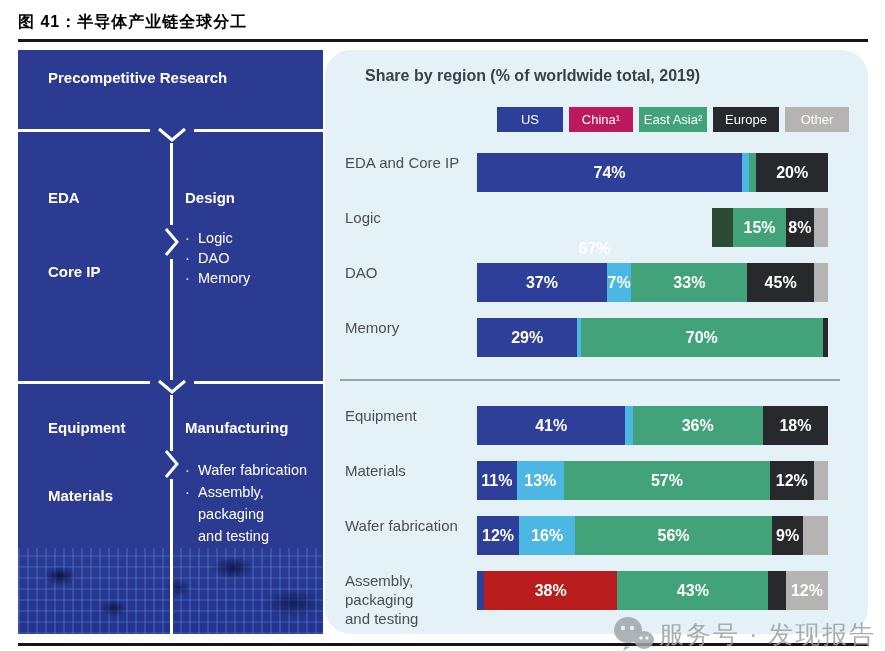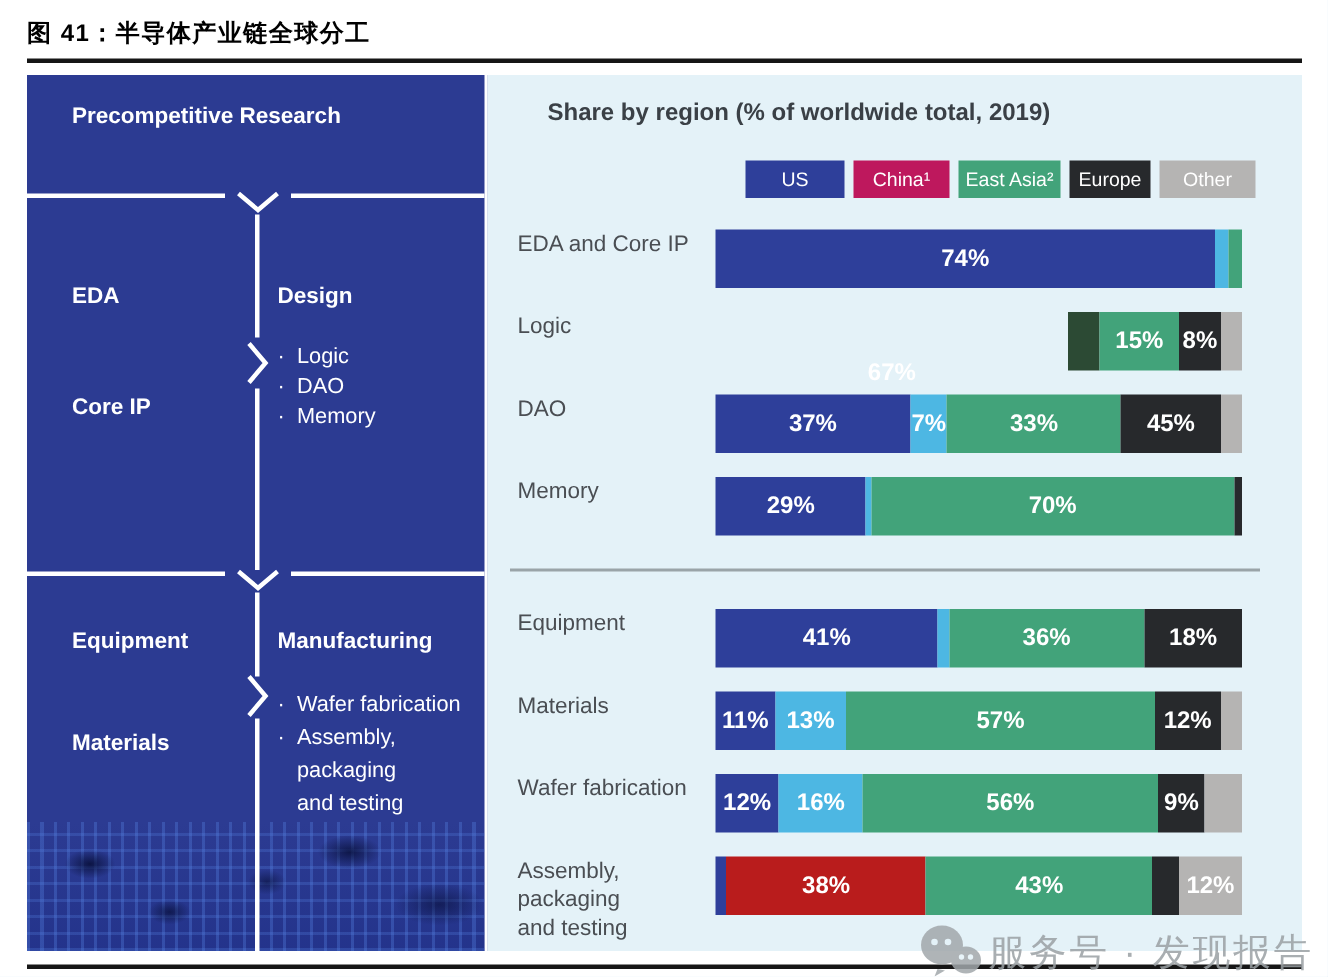--- a/index.html
+++ b/index.html
@@ -30,26 +30,26 @@
       radial-gradient(20px 12px at 95px 60px, rgba(7,14,55,.7), transparent 70%),
       radial-gradient(30px 16px at 215px 20px, rgba(7,14,55,.8), transparent 70%),
       radial-gradient(42px 20px at 275px 55px, rgba(7,14,55,.6), transparent 70%),
       radial-gradient(18px 12px at 160px 40px, rgba(7,14,55,.6), transparent 70%),
       repeating-linear-gradient(90deg, rgba(86,132,228,.33) 0 2px, transparent 2px 9px),
       repeating-linear-gradient(0deg, rgba(86,132,228,.26) 0 2px, transparent 2px 11px),
       linear-gradient(180deg, rgba(44,59,146,0), rgba(34,50,138,.85));
   }
 
   
-  .right-panel { left:307px; top:0; width:543px; height:584px; background:#e4f2f8; }
+  .right-panel { left:307px; top:0; width:543px; height:584px; background:#e4f2f8;border-radius:26px; }
   .chart-title { left:40px; top:17px; font-size:16px; font-weight:700; color:#3a4046; }
   .legend { left:172px; top:57px; display:flex; gap:6px; }
   .legend-chip { height:25px; display:flex; align-items:center; justify-content:center; font-size:13px; color:#fff; white-space:nowrap; }
   .legend-chip:nth-child(1){ width:66px; } .legend-chip:nth-child(2){ width:64px; }
-  .legend-chip:nth-child(3){ width:68px; } .legend-chip:nth-child(4){ width:54px; }
+  .legend-chip:nth-child(3){ width:68px; } .legend-chip:nth-child(4){ width:66px; }
   .legend-chip:nth-child(5){ width:64px; }
 
   .bar-rows { left:0; width:543px; }
   .rows-1 { top:103px; } .rows-2 { top:356px; }
   .bar-row { display:flex; align-items:flex-start; height:39px; margin-bottom:16px; }
   .row-label { width:152px; padding-left:20px; font-size:15px; color:#4a4e53; line-height:19px; white-space:pre-line; }
   .stacked-bar { width:351px; height:39px; display:flex; }
   .bar-segment { display:flex; align-items:center; justify-content:center; min-width:0; overflow:visible;
                  font-weight:700; font-size:16px; color:#fff; white-space:nowrap; }
 
@@ -139,20 +139,21 @@
         <div class="legend-chip" style="background: rgb(181, 180, 179); text-align: center;">Other</div>
       </div>
 
     <div class="abs bar-rows rows-1">
         <div class="bar-row">
           <div class="row-label">EDA and Core IP</div>
           <div class="stacked-bar">
             <div class="bar-segment" style="flex: 74 1 0px; background: rgb(46, 63, 154);">74%</div>
             <div class="bar-segment" style="flex: 2 1 0px; background: rgb(77, 183, 227);"></div>
             <div class="bar-segment" style="flex: 2 1 0px; background: rgb(66, 163, 122);"></div>
+            <div class="bar-segment" style="flex: 20 1 0px; background: rgb(39, 41, 44);">20%</div>
           </div>
         </div>
         <div class="bar-row">
           <div class="row-label">Logic</div>
           <div class="stacked-bar">
             <div class="bar-segment" style="flex: 67 1 0px; background: rgb(46, 63, 154); margin-top: 41px;">67%</div>
             <div class="bar-segment" style="flex: 6 1 0px; background: rgb(44, 74, 52);"></div>
             <div class="bar-segment" style="flex: 15 1 0px; background: rgb(66, 163, 122);">15%</div>
             <div class="bar-segment" style="flex: 8 1 0px; background: rgb(39, 41, 44);">8%</div>
             <div class="bar-segment" style="flex: 4 1 0px; background: rgb(181, 180, 179);"></div>

